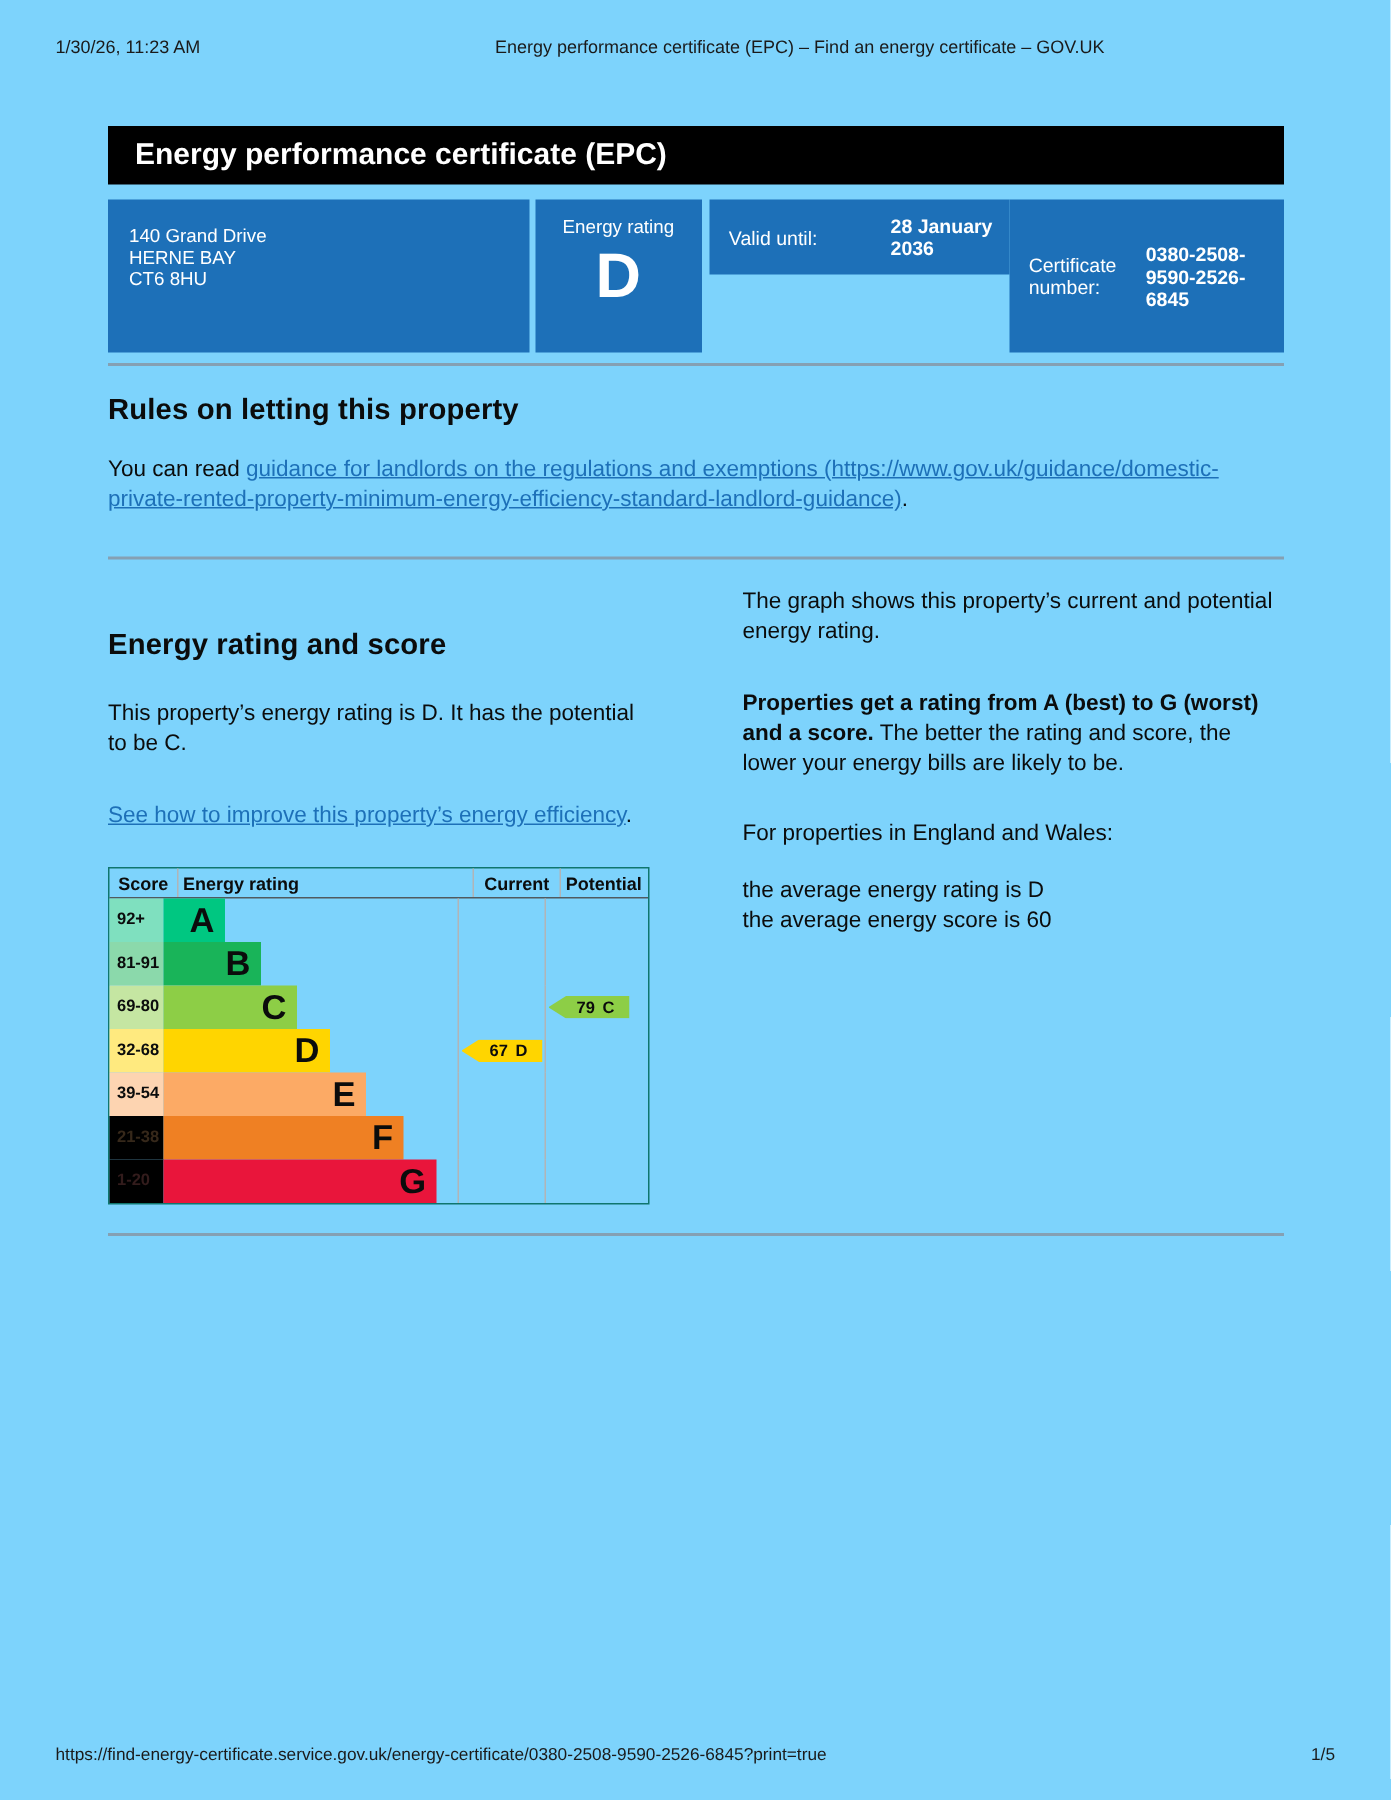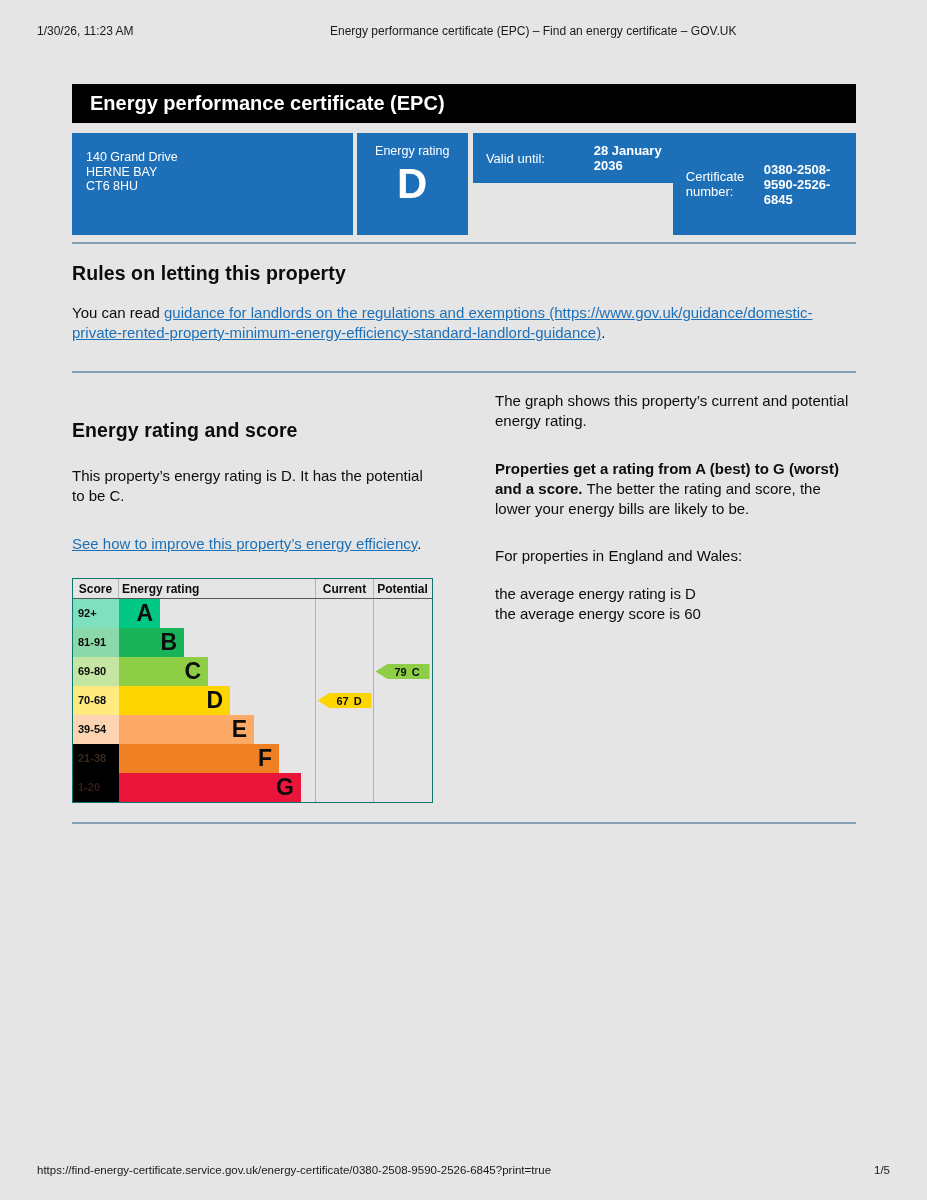--- a/index.html
+++ b/index.html
@@ -6,21 +6,21 @@
   html, body { background: #ffffff; }
   body {
     font-family: "Liberation Sans", "DejaVu Sans", sans-serif;
     color: #0b0c0c;
     -webkit-font-smoothing: antialiased;
   }
   .page {
     position: relative;
     width: 927px;
     height: 1200px;
-    background: #e5e5e5;
+    background: #7dd3fc;
     overflow: hidden;
   }
 
   
   .print-header { position: absolute; top: 24px; left: 0; right: 0; font-size: 12px; color: #1a1a1a; }
   .print-header .ph-date { position: absolute; left: 37px; top: 0; }
   .print-header .ph-title { position: absolute; left: 330px; top: 0; }
   .print-footer { position: absolute; bottom: 24px; left: 0; right: 0; font-size: 11.5px; color: #1a1a1a; }
   .print-footer .pf-url { position: absolute; left: 37px; bottom: 0; }
   .print-footer .pf-page { position: absolute; right: 37px; bottom: 0; }
@@ -72,21 +72,21 @@
   .col-right { width: 361px; }
   .col-left h2.section-h, .col-right .first { margin-top: 0; }
 
   
   .epc-chart { margin-top: 24px; width: 361px; border: 1px solid #0f766e; font-size: 12px; }
   .epc-head { display: flex; height: 20px; line-height: 20px; font-weight: bold; border-bottom: 1px solid #505a5f; }
   .epc-head .h-score { width: 46px; text-align: center; border-right: 1px solid #b1b4b6; }
   .epc-head .h-rating { width: 196px; padding-left: 3px; }
   .epc-head .h-cur, .epc-head .h-pot { width: 58px; text-align: center; border-left: 1px solid #b1b4b6; }
   .epc-row { display: flex; height: 29px; }
-  .epc-score { width: 46px; font-size: 11px; font-weight: bold; line-height: 29px; padding-left: 5px; }
+  .epc-score { width: 36px; font-size: 11px; font-weight: bold; line-height: 29px; padding-left: 5px; }
   .epc-bararea { width: 196px; }
   .epc-bar { height: 29px; font-size: 23px; font-weight: bold; line-height: 29px; text-align: right; padding-right: 7px; color: #0b0c0c; }
   .epc-ptr { width: 58px; border-left: 1px solid #b1b4b6; display: flex; align-items: center; justify-content: center; }
   .epc-arrow {
     width: 54px; height: 15px;
     clip-path: polygon(22% 0, 100% 0, 100% 100%, 22% 100%, 0 50%);
     display: flex; align-items: center; justify-content: center;
     padding-left: 9px; font-size: 11px; font-weight: bold; gap: 5px; color: #0b0c0c;
   }
 </style>
@@ -174,21 +174,21 @@
                 </div>
                 <div class="epc-ptr"></div>
                 <div class="epc-ptr">
                   <div class="epc-arrow" style="background: rgb(141, 206, 70);">
                     <span>79</span>
                     <span>C</span>
                   </div>
                 </div>
               </div>
               <div class="epc-row">
-                <div class="epc-score" style="background: rgb(255, 234, 127); color: rgb(11, 12, 12);">70-68</div>
+                <div class="epc-score" style="background: rgb(255, 234, 127); color: rgb(11, 12, 12);">32-68</div>
                 <div class="epc-bararea">
                   <div class="epc-bar" style="width: 111px; background: rgb(255, 213, 0);">D</div>
                 </div>
                 <div class="epc-ptr">
                   <div class="epc-arrow" style="background: rgb(255, 213, 0);">
                     <span>67</span>
                     <span>D</span>
                   </div>
                 </div>
                 <div class="epc-ptr"></div>

